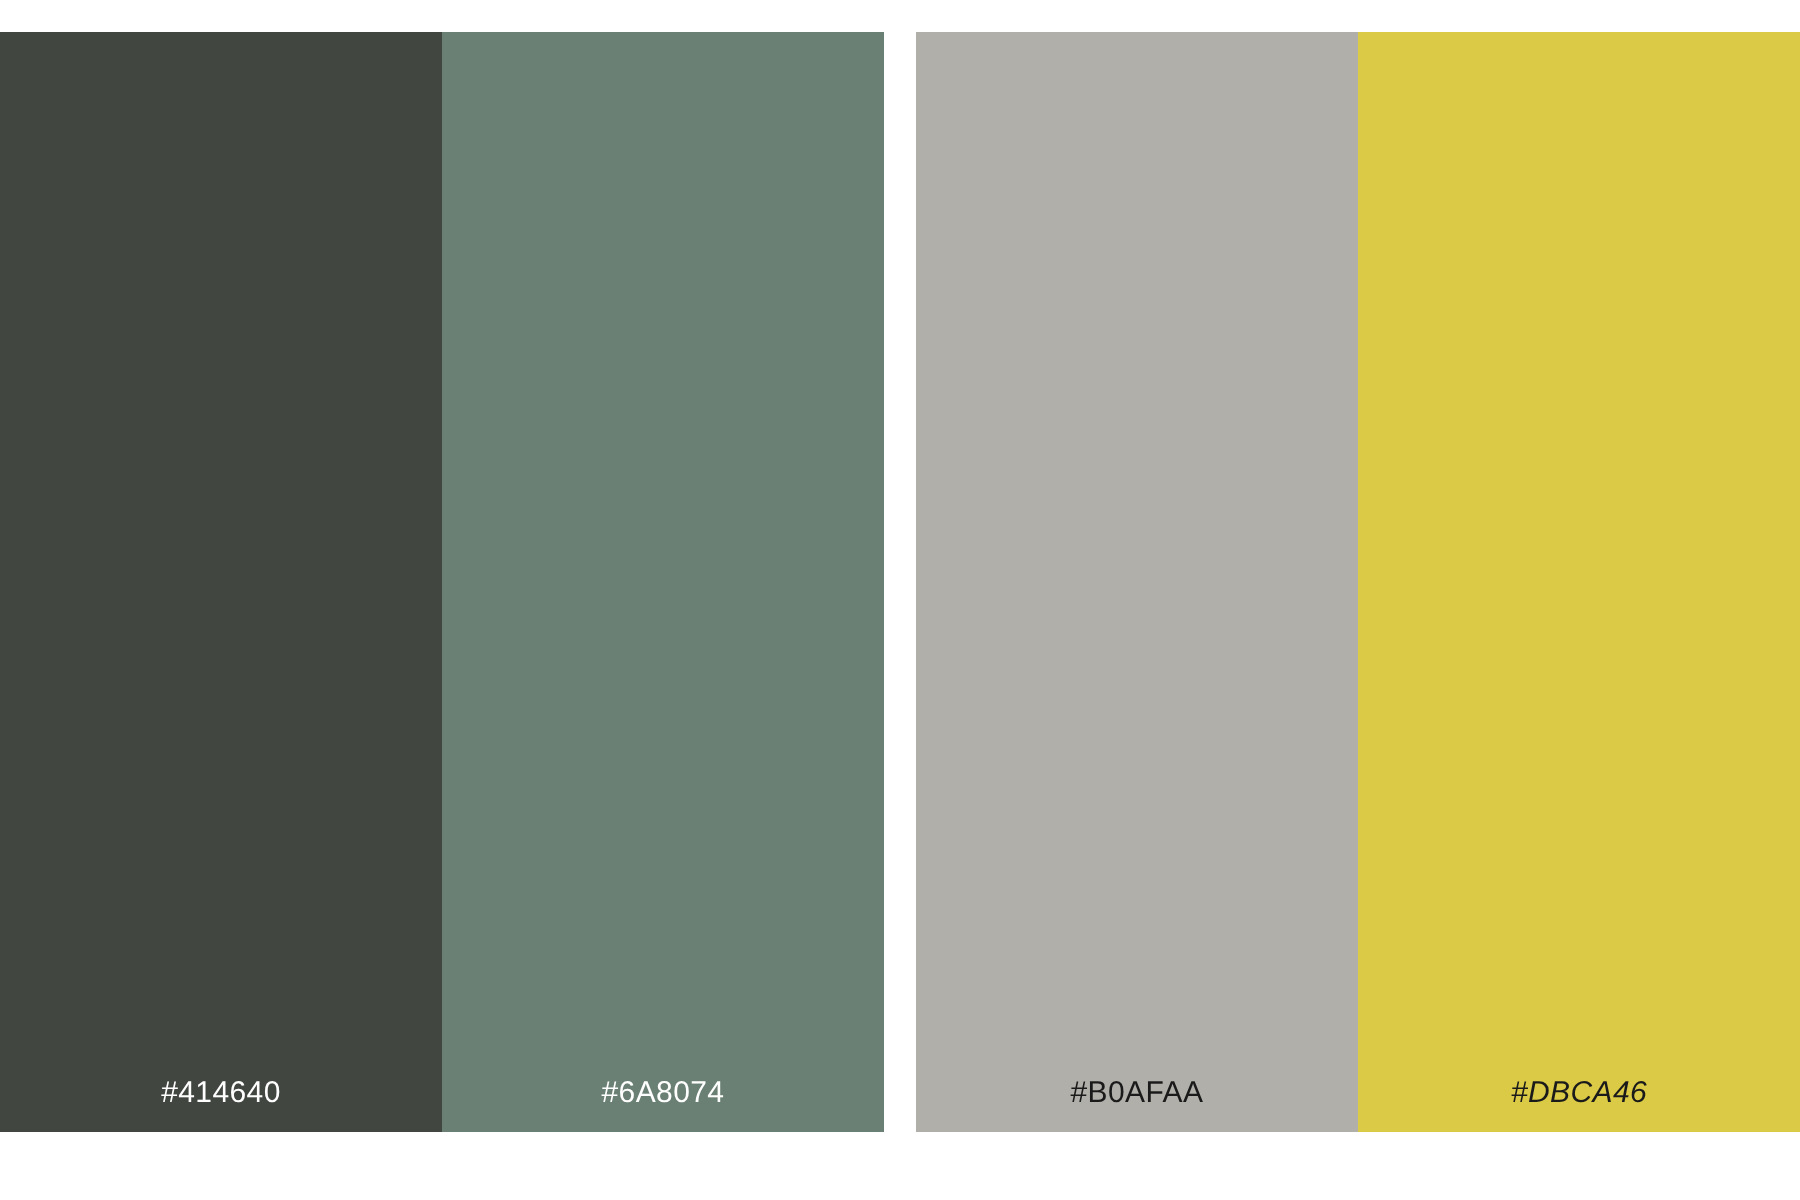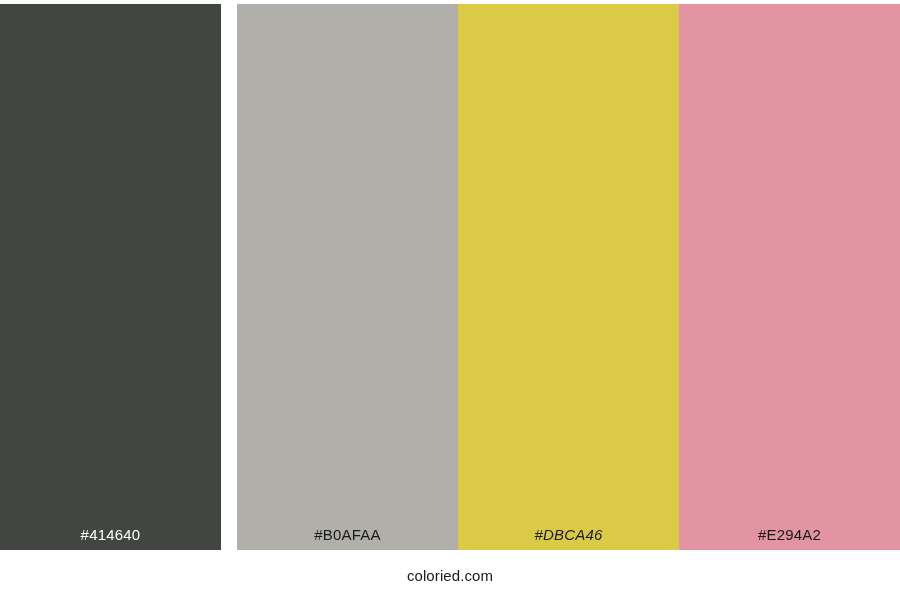--- a/index.html
+++ b/index.html
@@ -21,21 +21,21 @@
     position: relative;
     width: 900px;
     height: 600px;
     background: #ffffff;
   }
 
   
   #swatch-strip {
     position: absolute;
     left: 0;
-    top: 4px;
+    top: 16px;
     width: 900px;
     height: 550px;
     display: flex;
     flex-direction: row;
     align-items: stretch;
   }
 
   .swatch {
     flex: 1 1 180px;
     width: 180px;
@@ -86,32 +86,29 @@
 <body>
 
 <div id="palette-page" style="background-color: rgb(255, 255, 255);">
 
   <div id="swatch-strip">
 
     <div class="swatch" style="background-color: rgb(65, 70, 64);">
       <span class="swatch-label" style="color: rgb(255, 255, 255);">#414640</span>
     </div>
 
+    <div class="swatch" style="background-color: rgb(106, 128, 116);">
+      <span class="swatch-label" style="color: rgb(255, 255, 255);">#6A8074</span>
+    </div>
 
     <div class="swatch" style="background-color: rgb(176, 175, 170); margin-left: 16px;">
       <span class="swatch-label" style="color: rgb(26, 26, 26);">#B0AFAA</span>
     </div>
 
     <div class="swatch" style="background-color: rgb(219, 202, 70);">
       <span class="swatch-label" style="color: rgb(26, 26, 26); font-style: italic;">#DBCA46</span>
     </div>
 
-    <div class="swatch" style="background-color: rgb(226, 148, 162);">
-      <span class="swatch-label" style="color: rgb(26, 26, 26);">#E294A2</span>
-    </div>
 
   </div>
 
-  <div id="footer-bar">
-    <span id="site-credit" style="color: rgb(26, 26, 26);">coloried.com</span>
-  </div>
 
 </div>
 
 </body></html>

